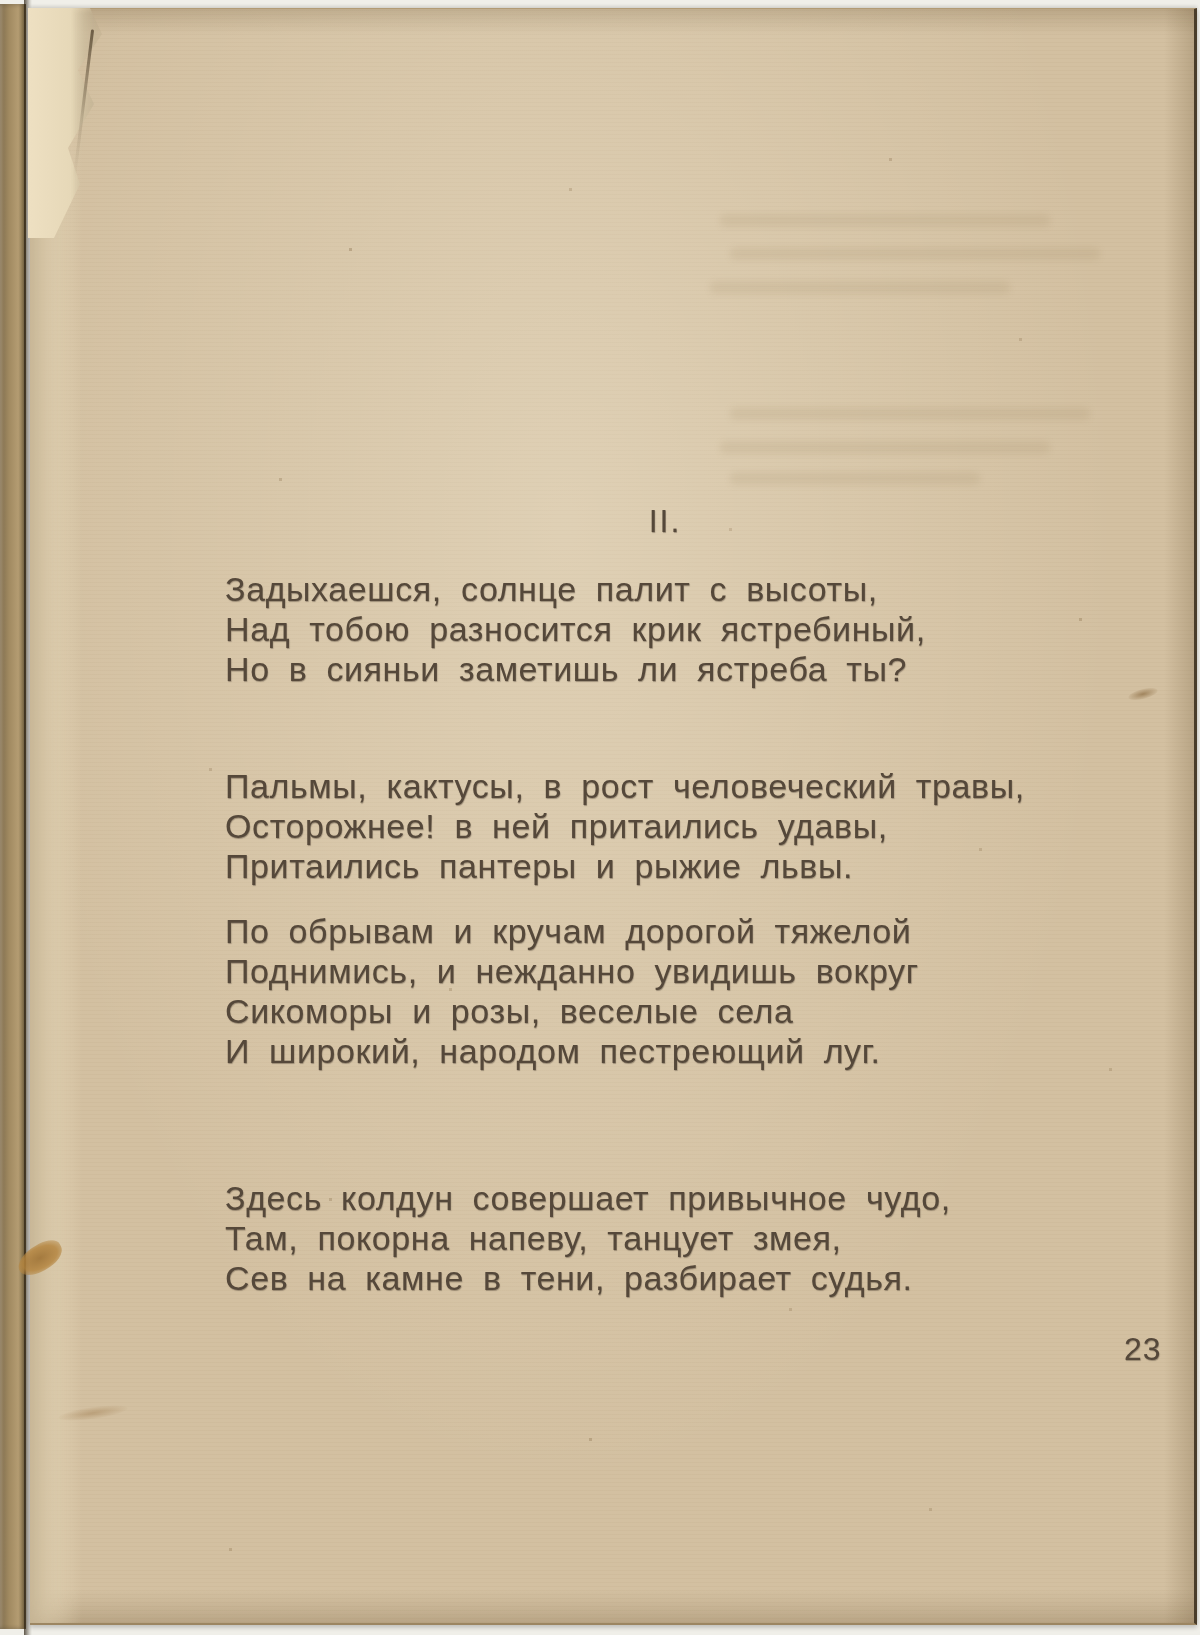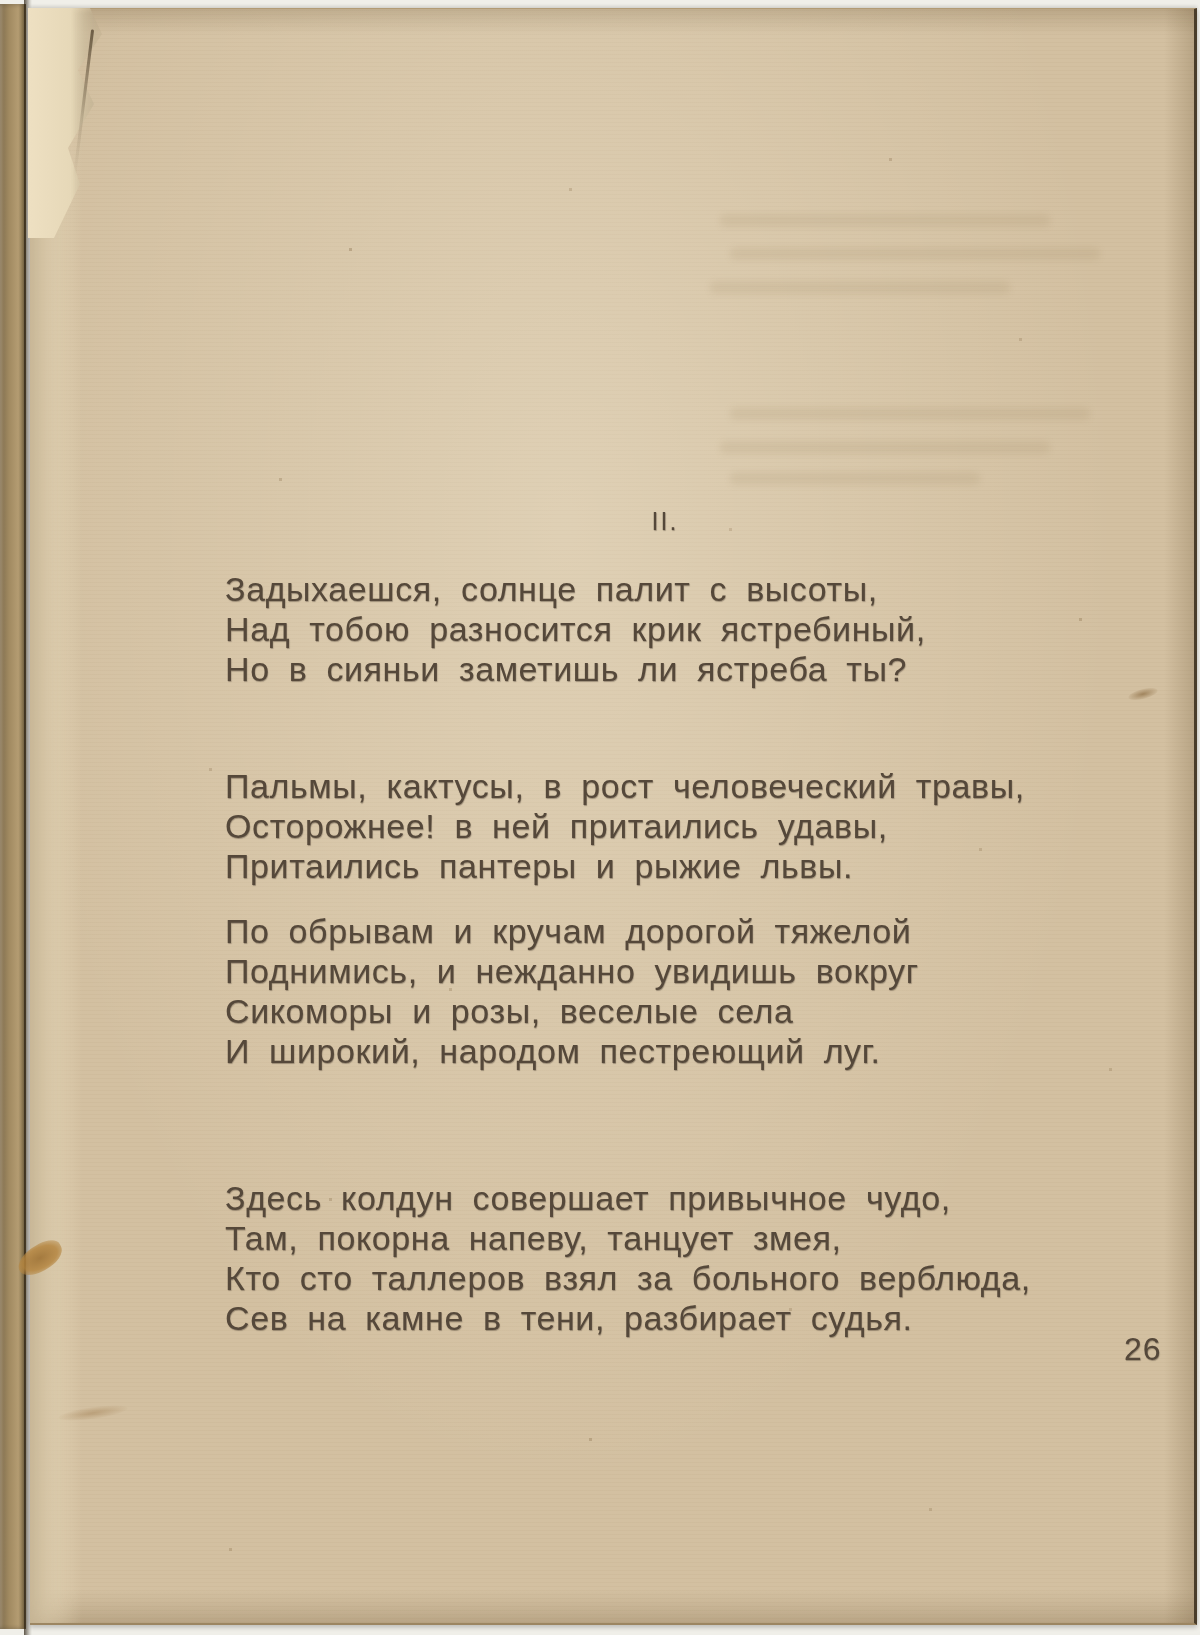--- a/index.html
+++ b/index.html
@@ -55,21 +55,21 @@
   
   .poem{
     position:absolute;left:195px;top:0;width:880px;
     color:#55483a;
     font-size:34px;line-height:40px;
     letter-spacing:.6px;word-spacing:9px;
     text-shadow:.5px .5px .9px rgba(85,72,58,.45);
   }
   .heading{
     position:absolute;left:0;width:100%;top:492px;
-    text-align:center;font-size:25px;letter-spacing:2px;
+    text-align:center;font-size:32px;letter-spacing:2px;
   }
   .stanza{position:absolute;left:0;width:100%;}
   .stanza-1{top:560px;}
   .stanza-2{top:757px;}
   .stanza-3{top:902px;}
   .stanza-4{top:1145px;margin-top:24px;}
   .page-number{
     position:absolute;left:1094px;top:1322px;
     color:#55483a;font-size:32px;letter-spacing:1px;
     text-shadow:.5px .5px .9px rgba(85,72,58,.45);
@@ -159,24 +159,23 @@
     <div class="stanza stanza-3">
       <div class="line">По обрывам и кручам дорогой тяжелой</div>
       <div class="line">Поднимись, и нежданно увидишь вокруг</div>
       <div class="line">Сикоморы и розы, веселые села</div>
       <div class="line">И широкий, народом пестреющий луг.</div>
     </div>
 
     <div class="stanza stanza-4">
       <div class="line">Здесь колдун совершает привычное чудо,</div>
       <div class="line">Там, покорна напеву, танцует змея,</div>
-      <div class="line">Кто сто таллеров взял за больного верблюда,</div>
       <div class="line">Сев на камне в тени, разбирает судья.</div>
     </div>
   </div>
 
-  <div class="page-number">26</div>
+  <div class="page-number">23</div>
 
   <div class="stain-leaf"></div>
   <div class="stain-smudge"></div>
   <div class="stain-fleck"></div>
   <div class="specks"></div>
 </div>
 
 </body></html>

